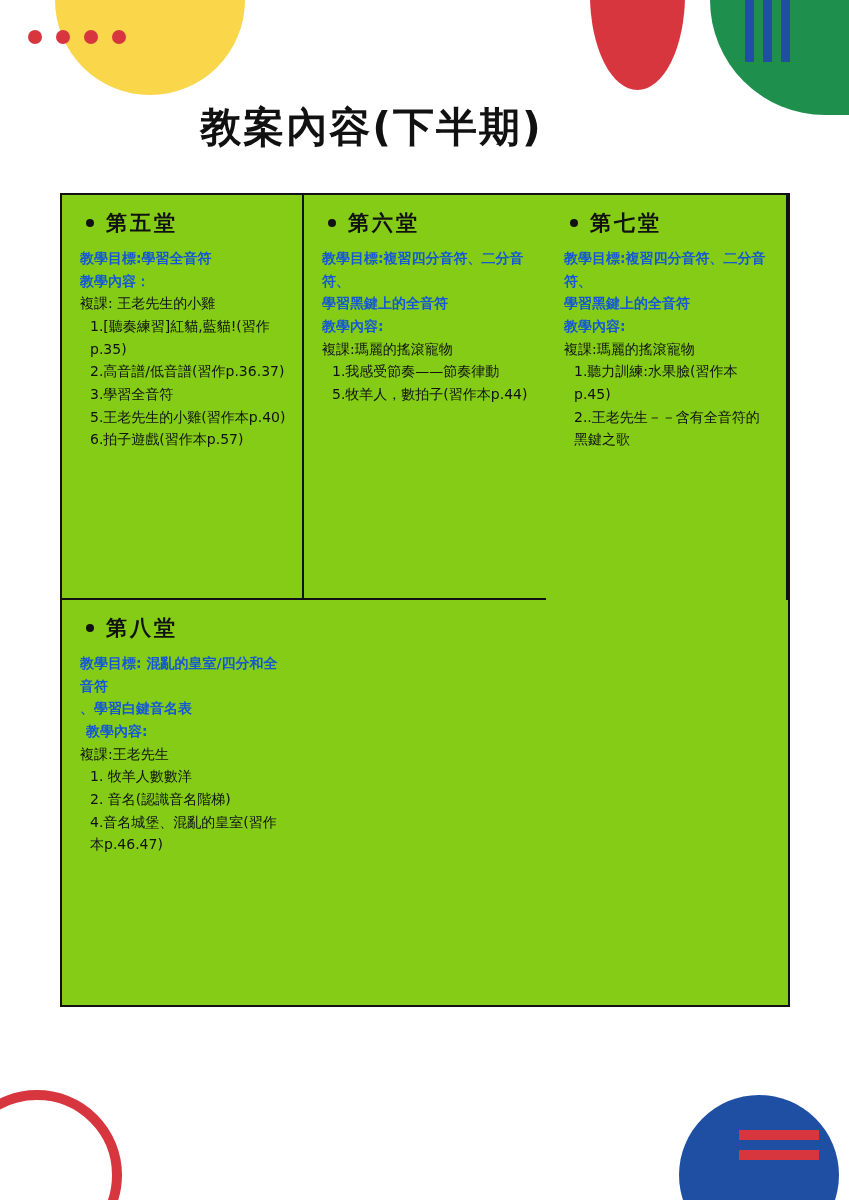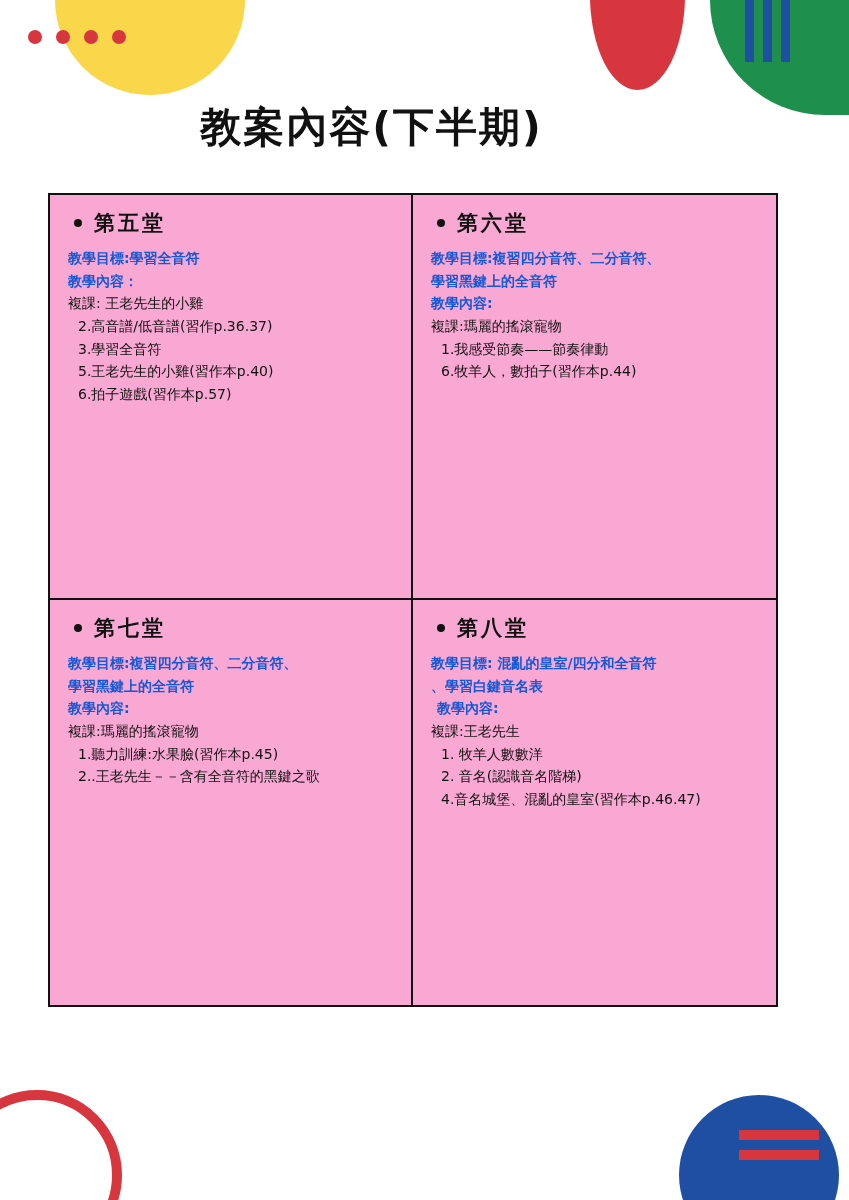--- a/index.html
+++ b/index.html
@@ -88,28 +88,28 @@
     font-weight: bold;
     letter-spacing: 2px;
     color: #111;
     font-family: "DejaVu Sans", "Liberation Sans", sans-serif;
     display: inline-block;
   }
 
   
   .sheet {
     position: absolute;
-    top: 193px; left: 48px;
+    top: 193px; left: 60px;
     width: 730px;
     border: 2px solid #111;
     box-sizing: border-box;
     display: grid;
-    grid-template-columns: 1fr 1fr;
+    grid-template-columns: 1fr 1fr 1fr;
     grid-template-rows: 405px 405px;
-    background: #f9a8d4;
+    background: #84cc16;
   }
   .cell {
     box-sizing: border-box;
     padding: 14px 14px 10px 18px;
     overflow: hidden;
     position: relative;
   }
   .cell.b-right { border-right: 2px solid #111; }
   .cell.b-bottom { border-bottom: 2px solid #111; }
 
@@ -176,39 +176,40 @@
 
   <div class="cell b-right b-bottom">
     <div class="lesson-head">
       <span class="bullet"></span>
       <span class="txt">第五堂</span>
     </div>
     <div class="body-block">
       <div class="line lbl"><span>教學目標:</span><span class="blue">學習全音符</span></div>
       <div class="line lbl">教學內容：</div>
       <div class="line">複課: 王老先生的小雞</div>
+      <div class="line indent1">1.[聽奏練習]紅貓,藍貓!(習作p.35)</div>
       <div class="line indent1">2.高音譜/低音譜(習作p.36.37)</div>
       <div class="line indent1">3.學習全音符</div>
       <div class="line indent1">5.王老先生的小雞(習作本p.40)</div>
       <div class="line indent1">6.拍子遊戲(習作本p.57)</div>
     </div>
   </div>
 
   <div class="cell b-bottom">
     <div class="lesson-head">
       <span class="bullet"></span>
       <span class="txt">第六堂</span>
     </div>
     <div class="body-block">
       <div class="line lbl"><span>教學目標:</span><span>複習四分音符、二分音符、</span></div>
       <div class="line lbl">學習黑鍵上的全音符</div>
       <div class="line lbl">教學內容:</div>
       <div class="line">複課:瑪麗的搖滾寵物</div>
       <div class="line indent1">1.我感受節奏——節奏律動</div>
-      <div class="line indent1">6.牧羊人，數拍子(習作本p.44)</div>
+      <div class="line indent1">5.牧羊人，數拍子(習作本p.44)</div>
     </div>
   </div>
 
   <div class="cell b-right">
     <div class="lesson-head">
       <span class="bullet"></span>
       <span class="txt">第七堂</span>
     </div>
     <div class="body-block">
       <div class="line lbl"><span>教學目標:</span><span>複習四分音符、二分音符、</span></div>

